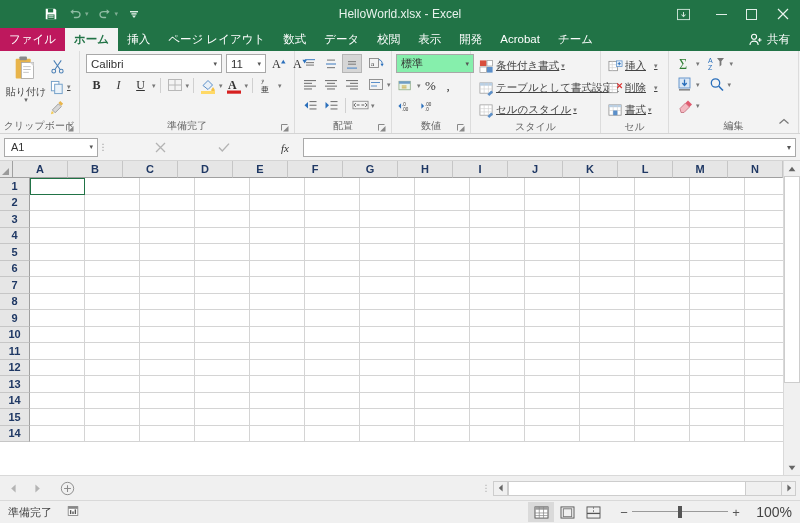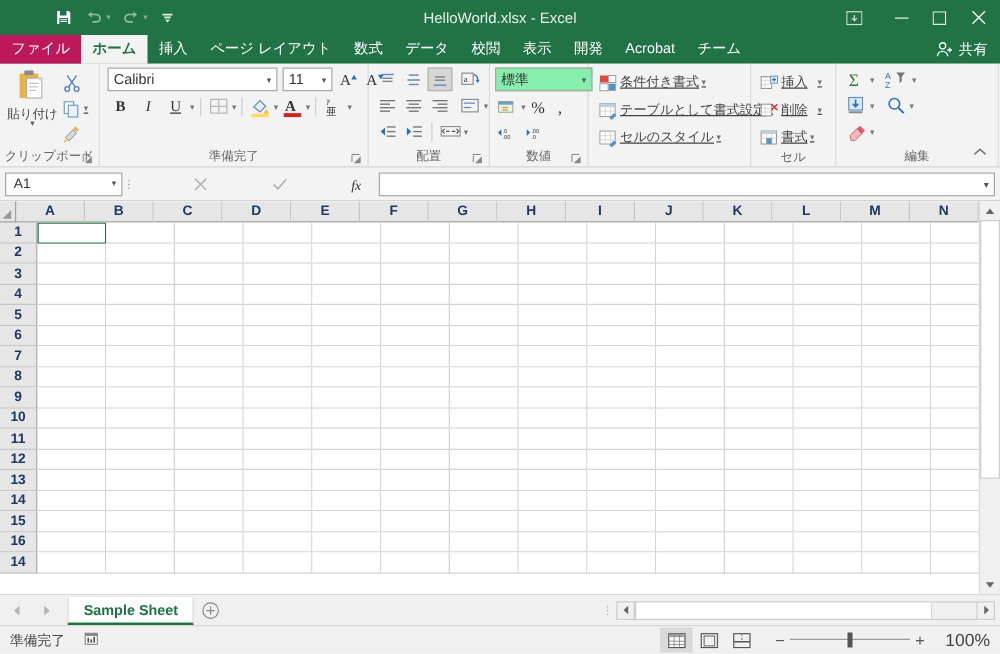--- a/index.html
+++ b/index.html
@@ -537,20 +537,23 @@
             <svg width="15" height="15" viewBox="0 0 16 16">
                 <rect x="1" y="2" width="13" height="11" fill="#fff" stroke="#999" stroke-width="0.8"></rect>
                 <path d="M1 6h13M1 9.5h13M5.5 2v11M10 2v11" stroke="#cfcfcf" stroke-width="0.7"></path>
                 <path d="M9 14l4-4 2 2-4 4z" fill="#5b8fc9"></path>
               </svg>
             <span class="lbl">セルのスタイル</span>
             <span class="car">▾</span>
           </div>
         </div>
       </div>
+      <div class="rgroup-label">
+        <span>スタイル</span>
+      </div>
     </div>
 
     <div class="rgroup" style="width:68px">
       <div class="rgroup-body" style="padding-left:5px;">
         <div class="smallcol" style="gap:2px">
           <div class="smallbtn">
             <svg width="15" height="15" viewBox="0 0 16 16">
                 <rect x="1" y="2.5" width="9" height="10" fill="#fff" stroke="#888" stroke-width="0.8"></rect>
                 <path d="M1 6h9M1 9.2h9M4.5 2.5v10" stroke="#cfcfcf" stroke-width="0.7"></path>
                 <rect x="9" y="2" width="6" height="6" fill="#eaf2f9" stroke="#5b8fc9" stroke-width="0.8"></rect>
@@ -941,37 +944,20 @@
               <div class="cell"></div>
               <div class="cell"></div>
               <div class="cell"></div>
               <div class="cell"></div>
               <div class="cell"></div>
               <div class="cell"></div>
               <div class="cell"></div>
               <div class="cell"></div>
             </div>
             <div class="grow">
-              <div class="rowhdr">16</div>
-              <div class="cell"></div>
-              <div class="cell"></div>
-              <div class="cell"></div>
-              <div class="cell"></div>
-              <div class="cell"></div>
-              <div class="cell"></div>
-              <div class="cell"></div>
-              <div class="cell"></div>
-              <div class="cell"></div>
-              <div class="cell"></div>
-              <div class="cell"></div>
-              <div class="cell"></div>
-              <div class="cell"></div>
-              <div class="cell"></div>
-            </div>
-            <div class="grow">
               <div class="rowhdr">14</div>
               <div class="cell"></div>
               <div class="cell"></div>
               <div class="cell"></div>
               <div class="cell"></div>
               <div class="cell"></div>
               <div class="cell"></div>
               <div class="cell"></div>
               <div class="cell"></div>
               <div class="cell"></div>
@@ -1008,21 +994,20 @@
             <path d="M5.6 0.6 1.2 4.5l4.4 3.9z" fill="#b4b4b4"></path>
           </svg>
       </div>
       <div class="navbtn">
         <svg width="7" height="9" viewBox="0 0 7 9">
             <path d="M1.4 0.6 5.8 4.5 1.4 8.4z" fill="#b4b4b4"></path>
           </svg>
       </div>
     </div>
     <div class="tabs-area">
-      <div class="stab">Sample Sheet</div>
       <div class="addsheet">
         <svg width="15" height="15" viewBox="0 0 16 16">
             <circle cx="8" cy="8" r="6.6" fill="none" stroke="#8a8a8a" stroke-width="1"></circle>
             <path d="M8 4.4v7.2M4.4 8h7.2" stroke="#8a8a8a" stroke-width="1.1"></path>
           </svg>
       </div>
     </div>
     <div class="hscroll">
       <div class="hgrip">⋮</div>
       <div class="hsb">

